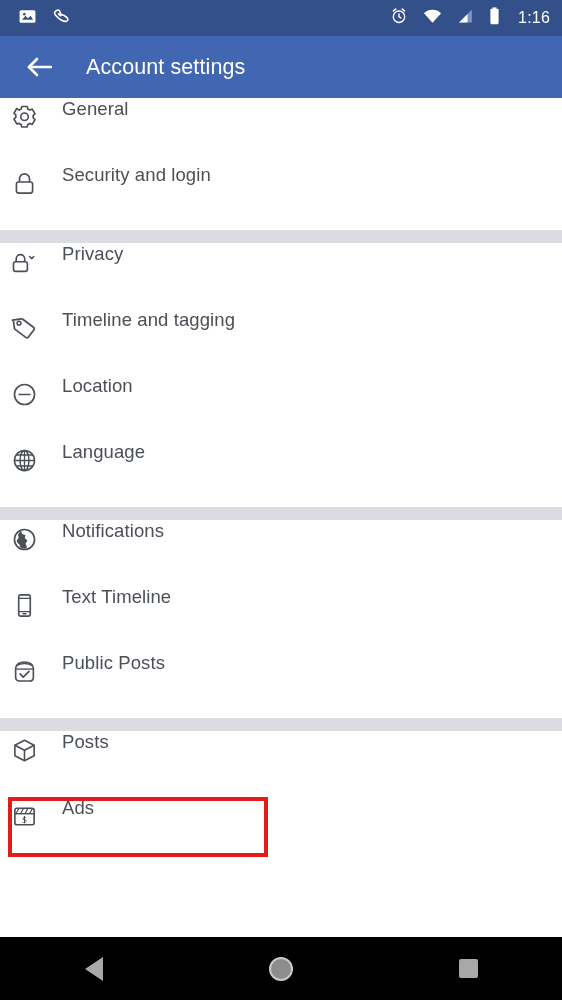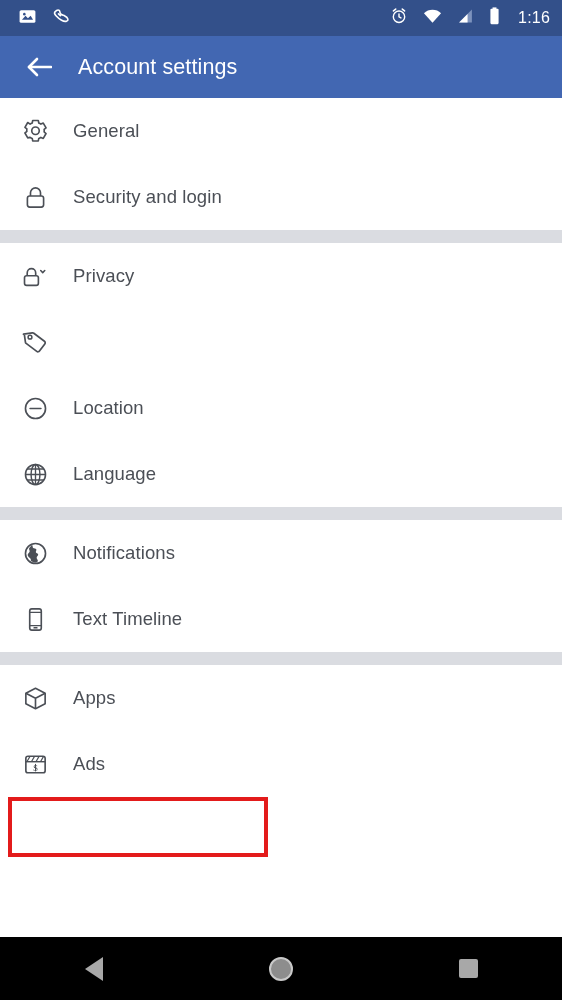--- a/index.html
+++ b/index.html
@@ -49,20 +49,21 @@
   }
 
   
   .appbar {
     height: 62px;
     background: #4267b2;
     display: flex;
     align-items: center;
     padding-left: 22px;
     box-sizing: border-box;
+    gap: 8px;
   }
   .back-btn {
     width: 34px;
     height: 34px;
     display: flex;
     align-items: center;
     justify-content: center;
     cursor: pointer;
   }
   .appbar-title {
@@ -71,22 +72,22 @@
     margin-left: 22px;
     letter-spacing: 0.1px;
     white-space: nowrap;
   }
 
   
   .list { background: #ffffff; }
   .row {
     height: 66px;
     display: flex;
-    align-items: center;
-    padding-left: 16px;
+    align-items: flex-start;
+    padding-left: 5px;
     box-sizing: border-box;
     background: #ffffff;
     cursor: pointer;
     position: relative;
   }
   .row-icon {
     width: 38px;
     min-width: 38px;
     height: 38px;
     display: flex;
@@ -251,20 +252,21 @@
       <span class="row-label">Privacy</span>
     </div>
 
     <div class="row">
       <span class="row-icon">
         <svg width="28" height="28" viewBox="0 0 28 28">
           <path d="M3.6 4.6h9.1c.5 0 1 .2 1.35.56l9.4 9.4a1.9 1.9 0 010 2.7l-6.3 6.3a1.9 1.9 0 01-2.7 0l-9.4-9.4A1.9 1.9 0 014.5 12.9V5.5z" fill="none" stroke="#4b4f56" stroke-width="1.7" stroke-linejoin="round" transform="rotate(-8 14 14)"></path>
           <circle cx="9" cy="9.2" r="1.9" fill="none" stroke="#4b4f56" stroke-width="1.5"></circle>
         </svg>
       </span>
+      <span class="row-label">Timeline and tagging</span>
     </div>
 
 
     <div class="row">
       <span class="row-icon">
         <svg width="27" height="27" viewBox="0 0 28 28">
           <circle cx="14" cy="14" r="10.4" fill="none" stroke="#4b4f56" stroke-width="1.7"></circle>
           <path d="M8.4 14h11.2" stroke="#4b4f56" stroke-width="1.7" stroke-linecap="round"></path>
         </svg>
       </span>
@@ -298,31 +300,42 @@
       <span class="row-icon">
         <svg width="27" height="27" viewBox="0 0 28 28">
           <rect x="8" y="3" width="12" height="22" rx="2.2" fill="none" stroke="#4b4f56" stroke-width="1.7"></rect>
           <path d="M8 6.6h12M8 20.4h12" stroke="#4b4f56" stroke-width="1.3"></path>
           <rect x="11.8" y="21.9" width="4.4" height="1.5" rx="0.7" fill="#4b4f56"></rect>
         </svg>
       </span>
       <span class="row-label">Text Timeline</span>
     </div>
 
+    <div class="row">
+      <span class="row-icon">
+        <svg width="27" height="27" viewBox="0 0 28 28">
+          <path d="M4.8 10.6c0-3.6 4.1-6.5 9.2-6.5s9.2 2.9 9.2 6.5v9.3c0 2.4-1.6 4-4 4H8.8c-2.4 0-4-1.6-4-4z" fill="none" stroke="#4b4f56" stroke-width="1.7" stroke-linejoin="round"></path>
+          <path d="M5.4 8.2c2.6-1.7 5.4-2.5 8.6-2.5s6 .8 8.6 2.5" fill="none" stroke="#4b4f56" stroke-width="1.4"></path>
+          <path d="M5.1 11.5h17.8" fill="none" stroke="#4b4f56" stroke-width="1.4"></path>
+          <path d="M9.4 16.5l3.3 3.3 6-6" fill="none" stroke="#4b4f56" stroke-width="1.7" stroke-linecap="round" stroke-linejoin="round"></path>
+        </svg>
+      </span>
+      <span class="row-label">Public Posts</span>
+    </div>
 
     <div class="divider"></div>
 
     <div class="row">
       <span class="row-icon">
         <svg width="27" height="27" viewBox="0 0 28 28">
           <path d="M14 3.4l10 5.1v10.9l-10 5.2-10-5.2V8.5z" fill="none" stroke="#4b4f56" stroke-width="1.7" stroke-linejoin="round"></path>
           <path d="M4 8.5l10 5.2 10-5.2M14 13.7v10.9" fill="none" stroke="#4b4f56" stroke-width="1.7" stroke-linejoin="round"></path>
         </svg>
       </span>
-      <span class="row-label">Apps</span>
+      <span class="row-label">Posts</span>
     </div>
 
     <div class="row">
       <span class="row-icon">
         <svg width="27" height="27" viewBox="0 0 28 28">
           <rect x="4" y="5.4" width="20" height="17.2" rx="2.2" fill="none" stroke="#4b4f56" stroke-width="1.7"></rect>
           <path d="M4 11.1h20" stroke="#4b4f56" stroke-width="1.5"></path>
           <path d="M8.3 5.6L5.2 10.9M13 5.6l-3.1 5.3M17.7 5.6l-3.1 5.3M22.4 5.6l-3.1 5.3" stroke="#4b4f56" stroke-width="1.2"></path>
           <text x="14" y="20.4" text-anchor="middle" font-family="Liberation Serif, serif" font-size="9.4" fill="#4b4f56">$</text>
           <path d="M14 13.4v7.6" stroke="#4b4f56" stroke-width="1.1"></path>

